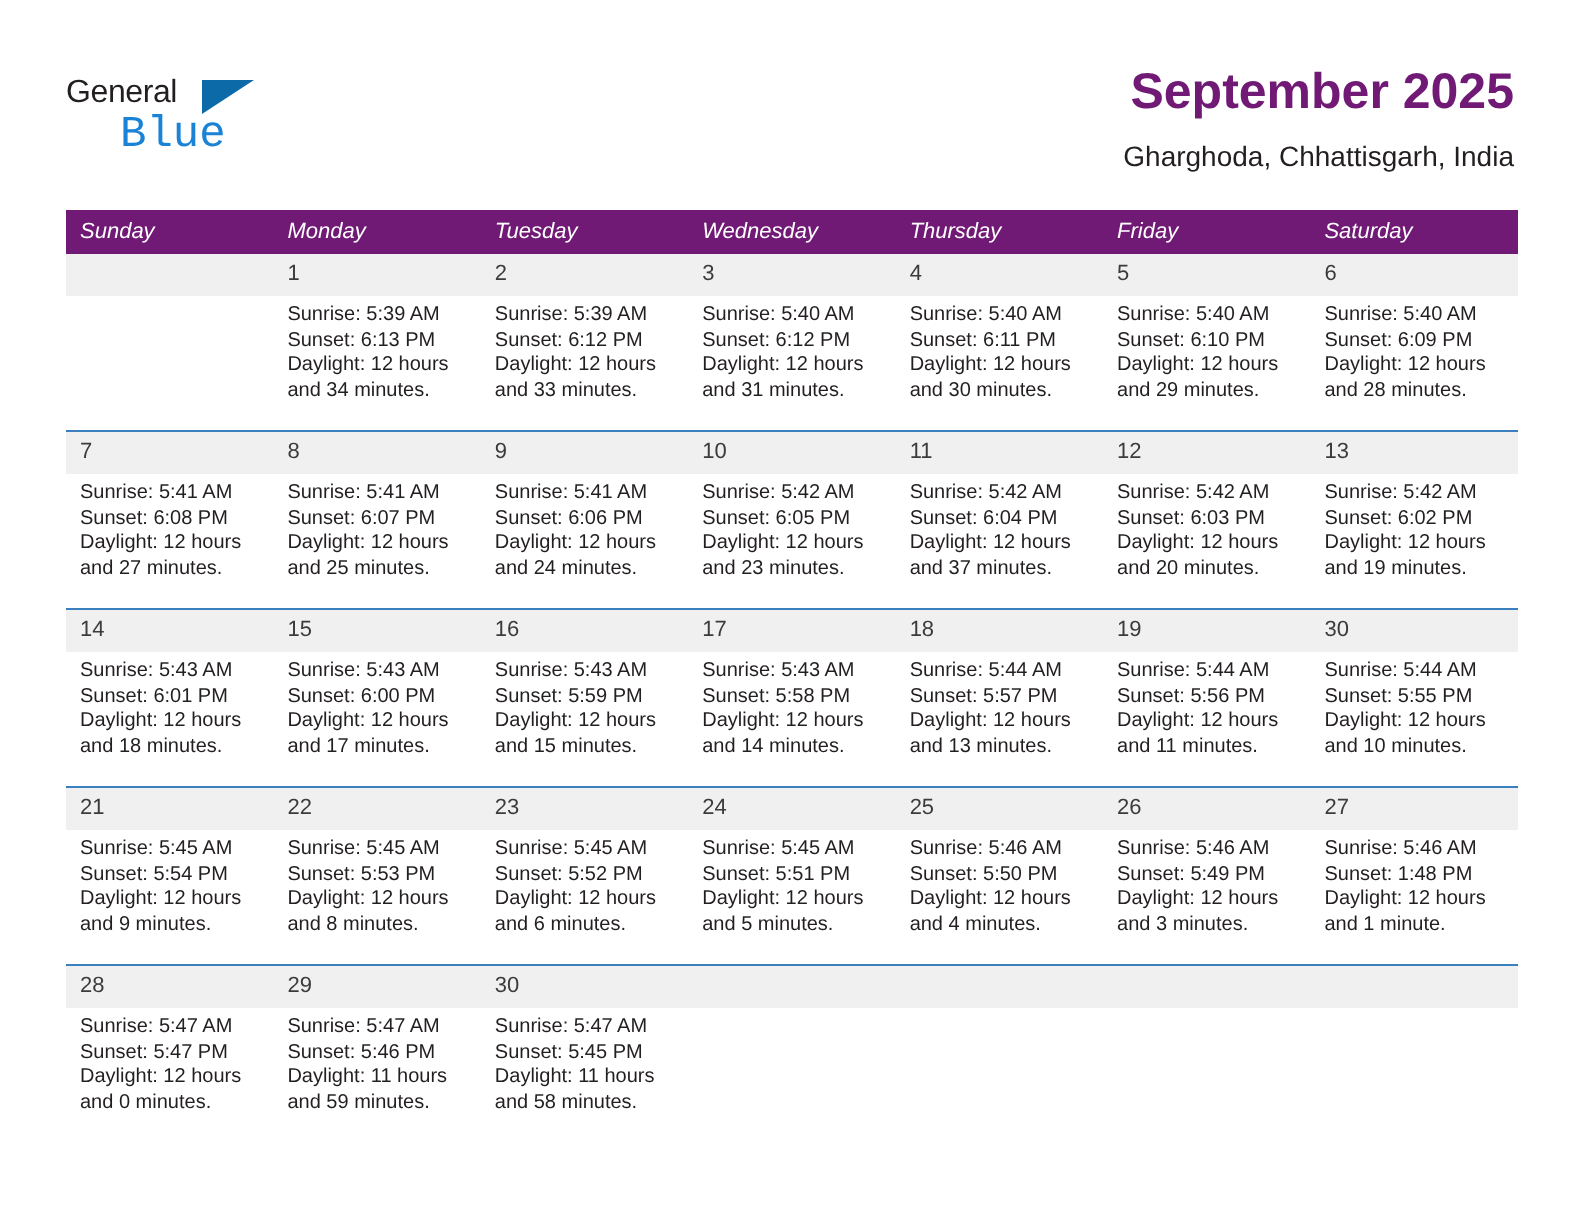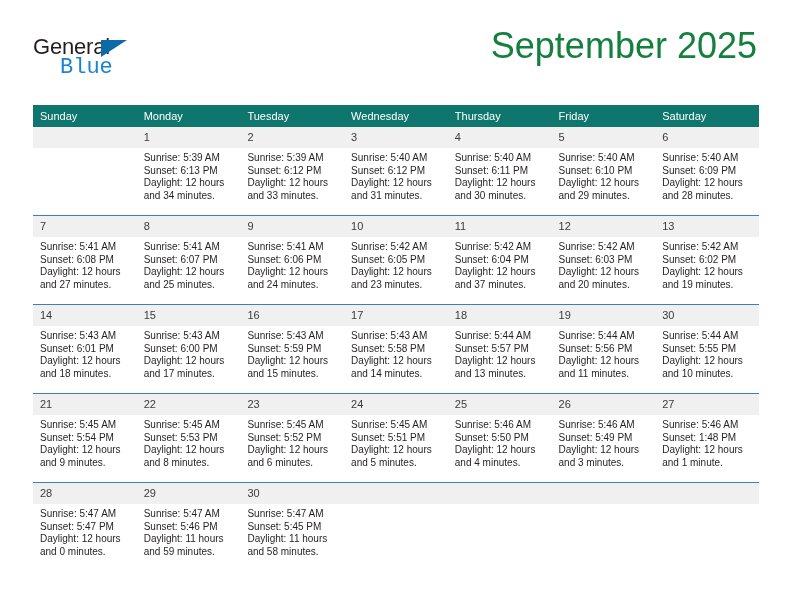--- a/index.html
+++ b/index.html
@@ -33,21 +33,21 @@
     position: absolute;
     left: 33px;
     top: 36px;
     width: 180px;
     height: 52px;
   }
   .logo-general {
     position: absolute;
     left: 0;
     top: 0;
-    font-size: 22px;
+    font-size: 16px;
     letter-spacing: -0.2px;
     color: #231f20;
     font-family: "Liberation Sans", sans-serif;
     line-height: 22px;
   }
   .logo-tri {
     position: absolute;
     left: 68px;
     top: 4px;
     width: 0;
@@ -65,23 +65,23 @@
     font-family: Liberation Mono, monospace;
   }
 
   .title-block {
     position: absolute;
     right: 35px;
     top: 30px;
     text-align: right;
   }
   .cal-title {
-    font-size: 36px;
-    color: #15803d;
-    font-weight: normal;
+    font-size: 25px;
+    color: #701a75;
+    font-weight: bold;
     line-height: 32px;
     white-space: nowrap;
   }
   .cal-sub {
     margin-top: 8px;
     font-size: 14px;
     color: #231f20;
     line-height: 17px;
     white-space: nowrap;
   }
@@ -92,28 +92,29 @@
     left: 33px;
     top: 105px;
     width: 726px;
   }
   table.cal {
     border-collapse: collapse;
     width: 726px;
     table-layout: fixed;
   }
   table.cal th {
-    background: #0f766e;
+    background: #701a75;
     color: #ffffff;
     font-size: 11px;
     font-weight: normal;
     text-align: left;
     padding: 5px 0 5px 7px;
     height: 12px;
     border: none;
+    font-style: italic;
   }
   table.cal td {
     vertical-align: top;
     padding: 0;
     border: none;
     border-top: 1px solid #3c7fbf;
     background: #ffffff;
     height: 88px;
   }
   table.cal tr.week-row:first-child td {
@@ -151,20 +152,21 @@
   <div class="header">
 
     <div class="logo">
       <span class="logo-general">General</span>
       <span class="logo-tri"></span>
       <span class="logo-blue">Blue</span>
     </div>
 
     <div class="title-block">
       <div class="cal-title">September 2025</div>
+      <div class="cal-sub">Gharghoda, Chhattisgarh, India</div>
     </div>
 
   </div>
 
   <div class="calendar">
     <table class="cal">
       <colgroup>
         <col style="width:103.7px">
           <col style="width:103.7px">
           <col style="width:103.7px">

